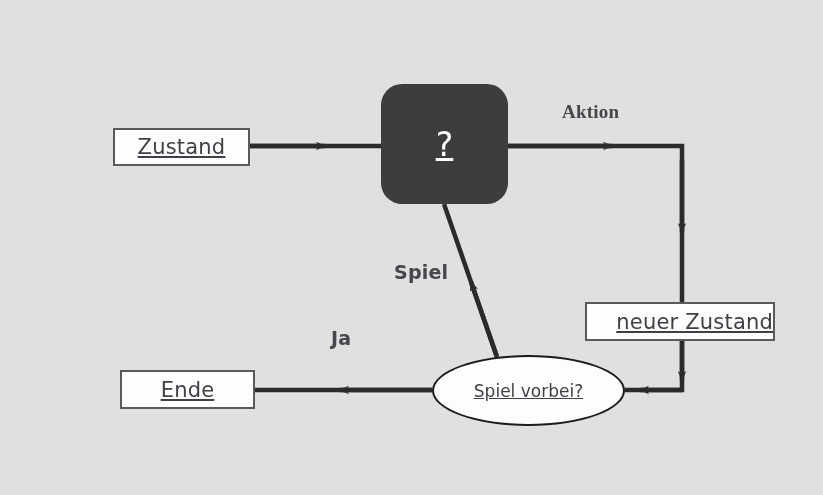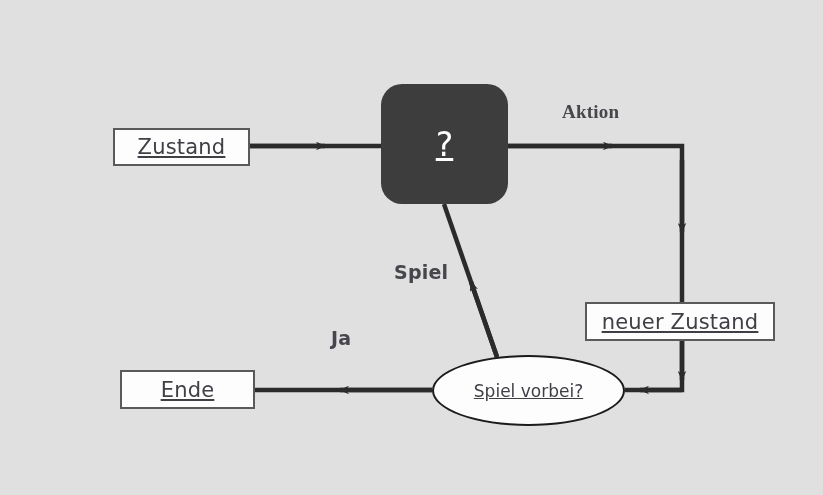--- a/index.html
+++ b/index.html
@@ -60,21 +60,21 @@
   .edge-label {
     position: absolute;
     color: #46464c;
     font-size: 19px;
     font-weight: 600;
     white-space: nowrap;
     letter-spacing: 0.2px;
   }
   #zustand-node   { left: 113px; top: 128px; width: 137px; height: 38px; }
   #decision-node  { left: 381px; top: 84px;  width: 127px; height: 120px; }
-  #neuer-node     { left: 585px; top: 302px; width: 190px; height: 39px; }
+  #neuer-node     { left: 585px; top: 302px; width: 190px; height: 39px; justify-content: flex-end; }
   #ende-node      { left: 120px; top: 370px; width: 135px; height: 39px; }
   #spiel-node     { left: 432px; top: 355px; width: 193px; height: 71px; }
   #label-aktion   { left: 562px; top: 101px; font-family: Liberation Serif, serif; }
   #label-nein     { left: 394px; top: 261px; }
   #label-ja       { left: 331px; top: 327px; }
 </style>
 </head>
 <body>
 
 <div id="diagram-root">

